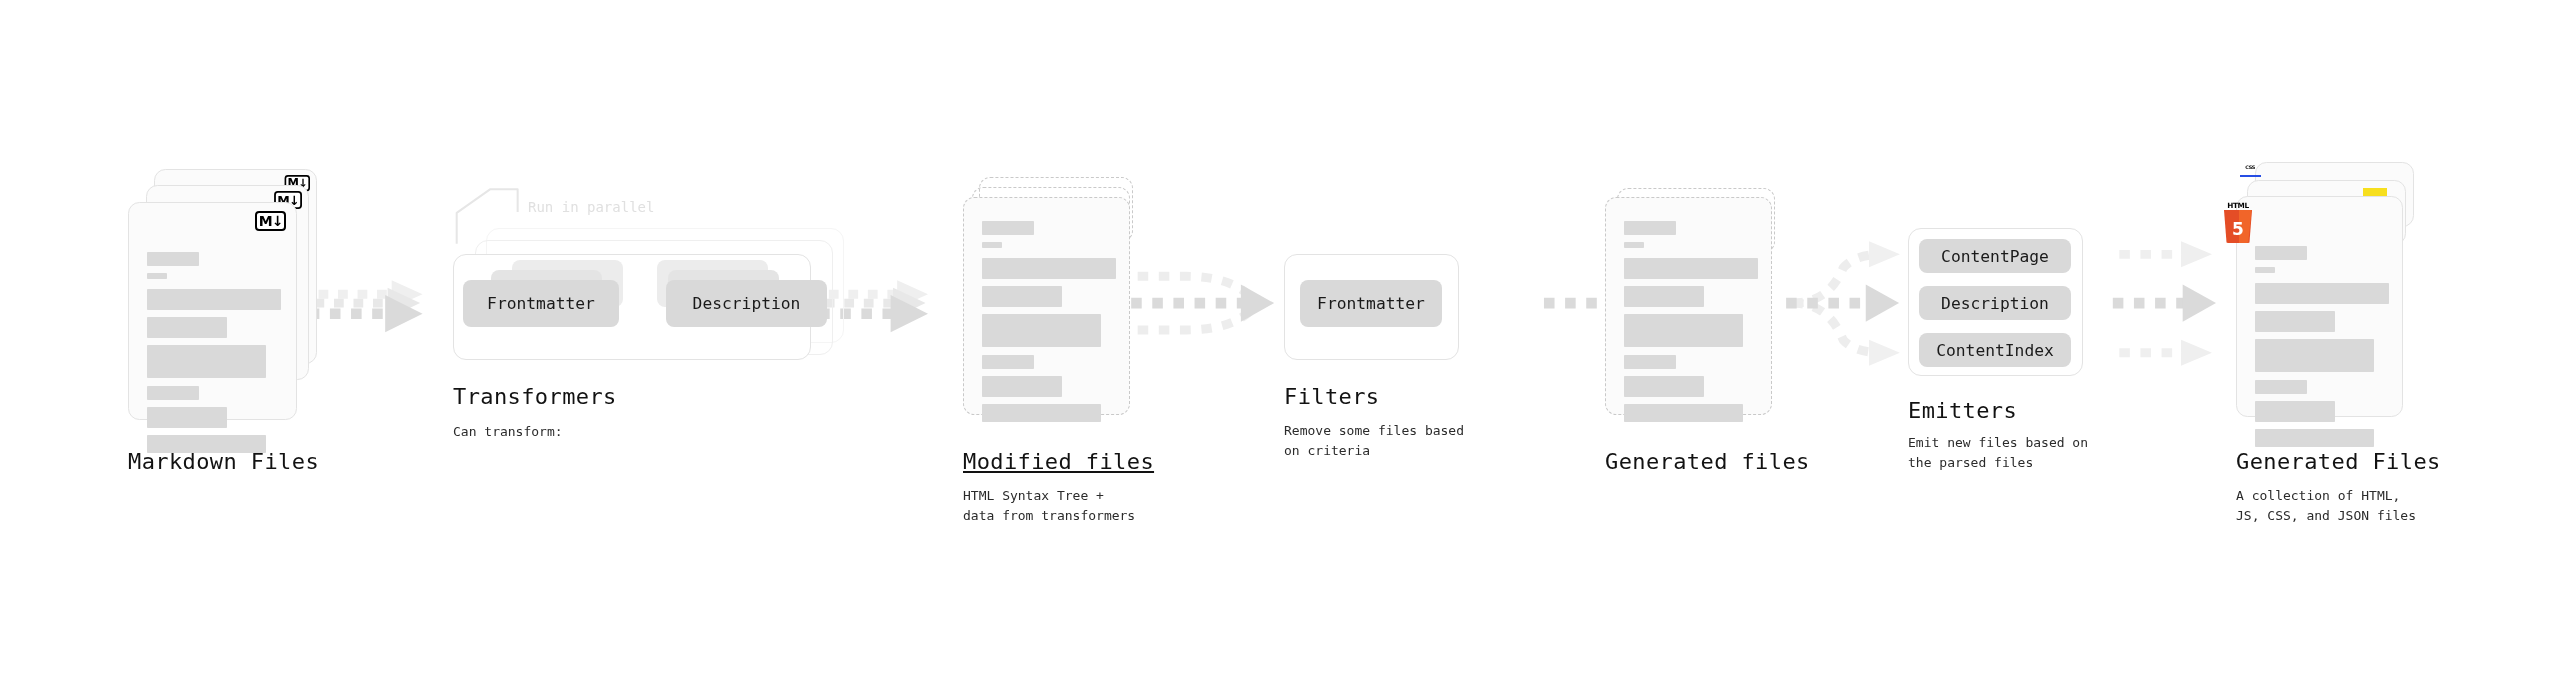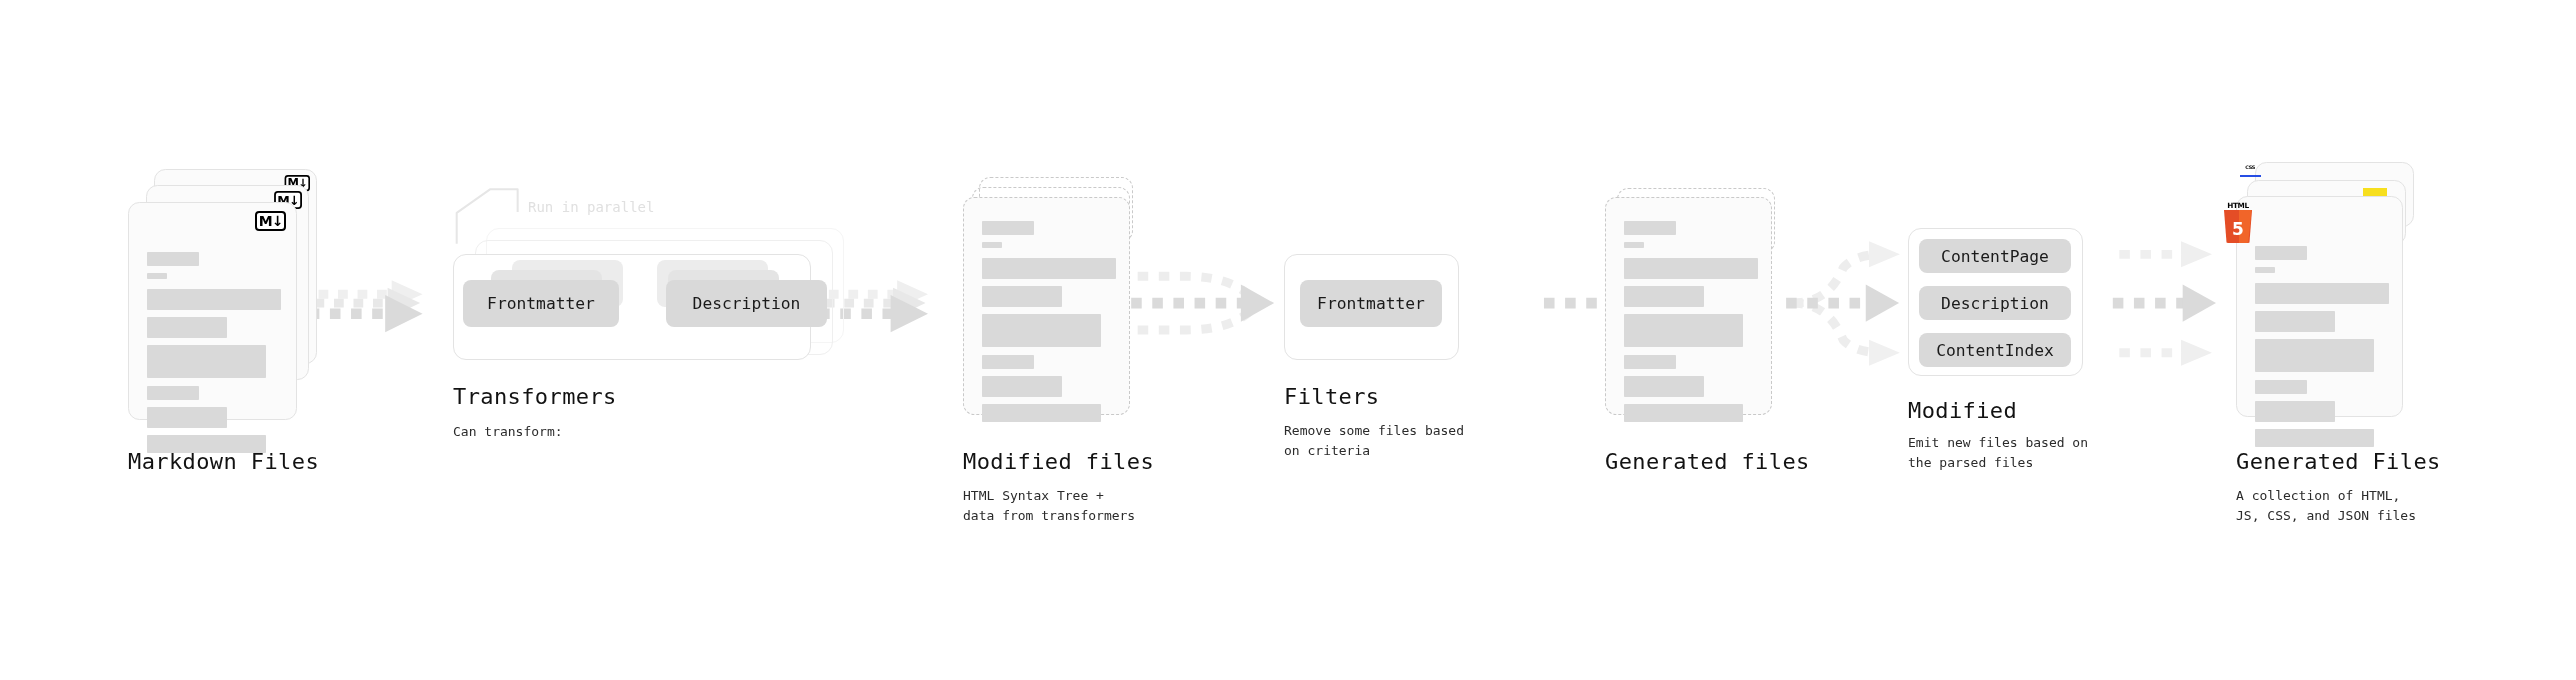--- a/index.html
+++ b/index.html
@@ -243,21 +243,21 @@
         <div class="bar" style="width:52px;height:14px;"></div>
         <div class="bar" style="width:19.5px;height:5.7px;margin-bottom:9.8px;"></div>
         <div class="bar" style="width:134px;height:21px;"></div>
         <div class="bar" style="width:80px;height:21px;"></div>
         <div class="bar" style="width:119px;height:33px;"></div>
         <div class="bar" style="width:52px;height:14px;"></div>
         <div class="bar" style="width:80px;height:21px;"></div>
         <div class="bar" style="width:119px;height:18px;"></div>
       </div>
     </div>
-    <div class="title" style="left:963px;top:449px;">Modified files</div>
+    <div class="title" style="left:963px;top:449px;text-decoration:underline;">Modified files</div>
     <div class="subtitle" style="left:963px;top:486px;">HTML Syntax Tree +
 data from transformers</div>
   </div>
 
   <div class="node" style="left:0;top:0;">
     <div class="group-box" style="left:1284px;top:254px;width:175px;height:106px;"></div>
     <div class="pill" style="left:1300px;top:280px;width:142px;height:47px;">Frontmatter</div>
     <div class="title" style="left:1284px;top:384px;">Filters</div>
     <div class="subtitle" style="left:1284px;top:421px;">Remove some files based
 on criteria</div>
@@ -278,21 +278,21 @@
       </div>
     </div>
     <div class="title" style="left:1605px;top:449px;">Generated files</div>
   </div>
 
   <div class="node" style="left:0;top:0;">
     <div class="group-box" style="left:1908px;top:228px;width:175px;height:148px;"></div>
     <div class="pill" style="left:1919px;top:239px;width:152px;height:34px;">ContentPage</div>
     <div class="pill" style="left:1919px;top:286px;width:152px;height:34px;">Description</div>
     <div class="pill" style="left:1919px;top:333px;width:152px;height:34px;">ContentIndex</div>
-    <div class="title" style="left:1908px;top:398px;">Modified</div>
+    <div class="title" style="left:1908px;top:398px;">Emitters</div>
     <div class="subtitle" style="left:1908px;top:433px;">Emit new files based on
 the parsed files</div>
   </div>
 
   <div class="node" style="left:0;top:0;">
     <div class="doc" style="left:2255px;top:162px;width:159px;height:65px;">
       <div class="badge css-badge" style="right:18px;top:4.9px;">
         <span class="css-word">CSS</span>
         <span class="css-rule"></span>
       </div>

